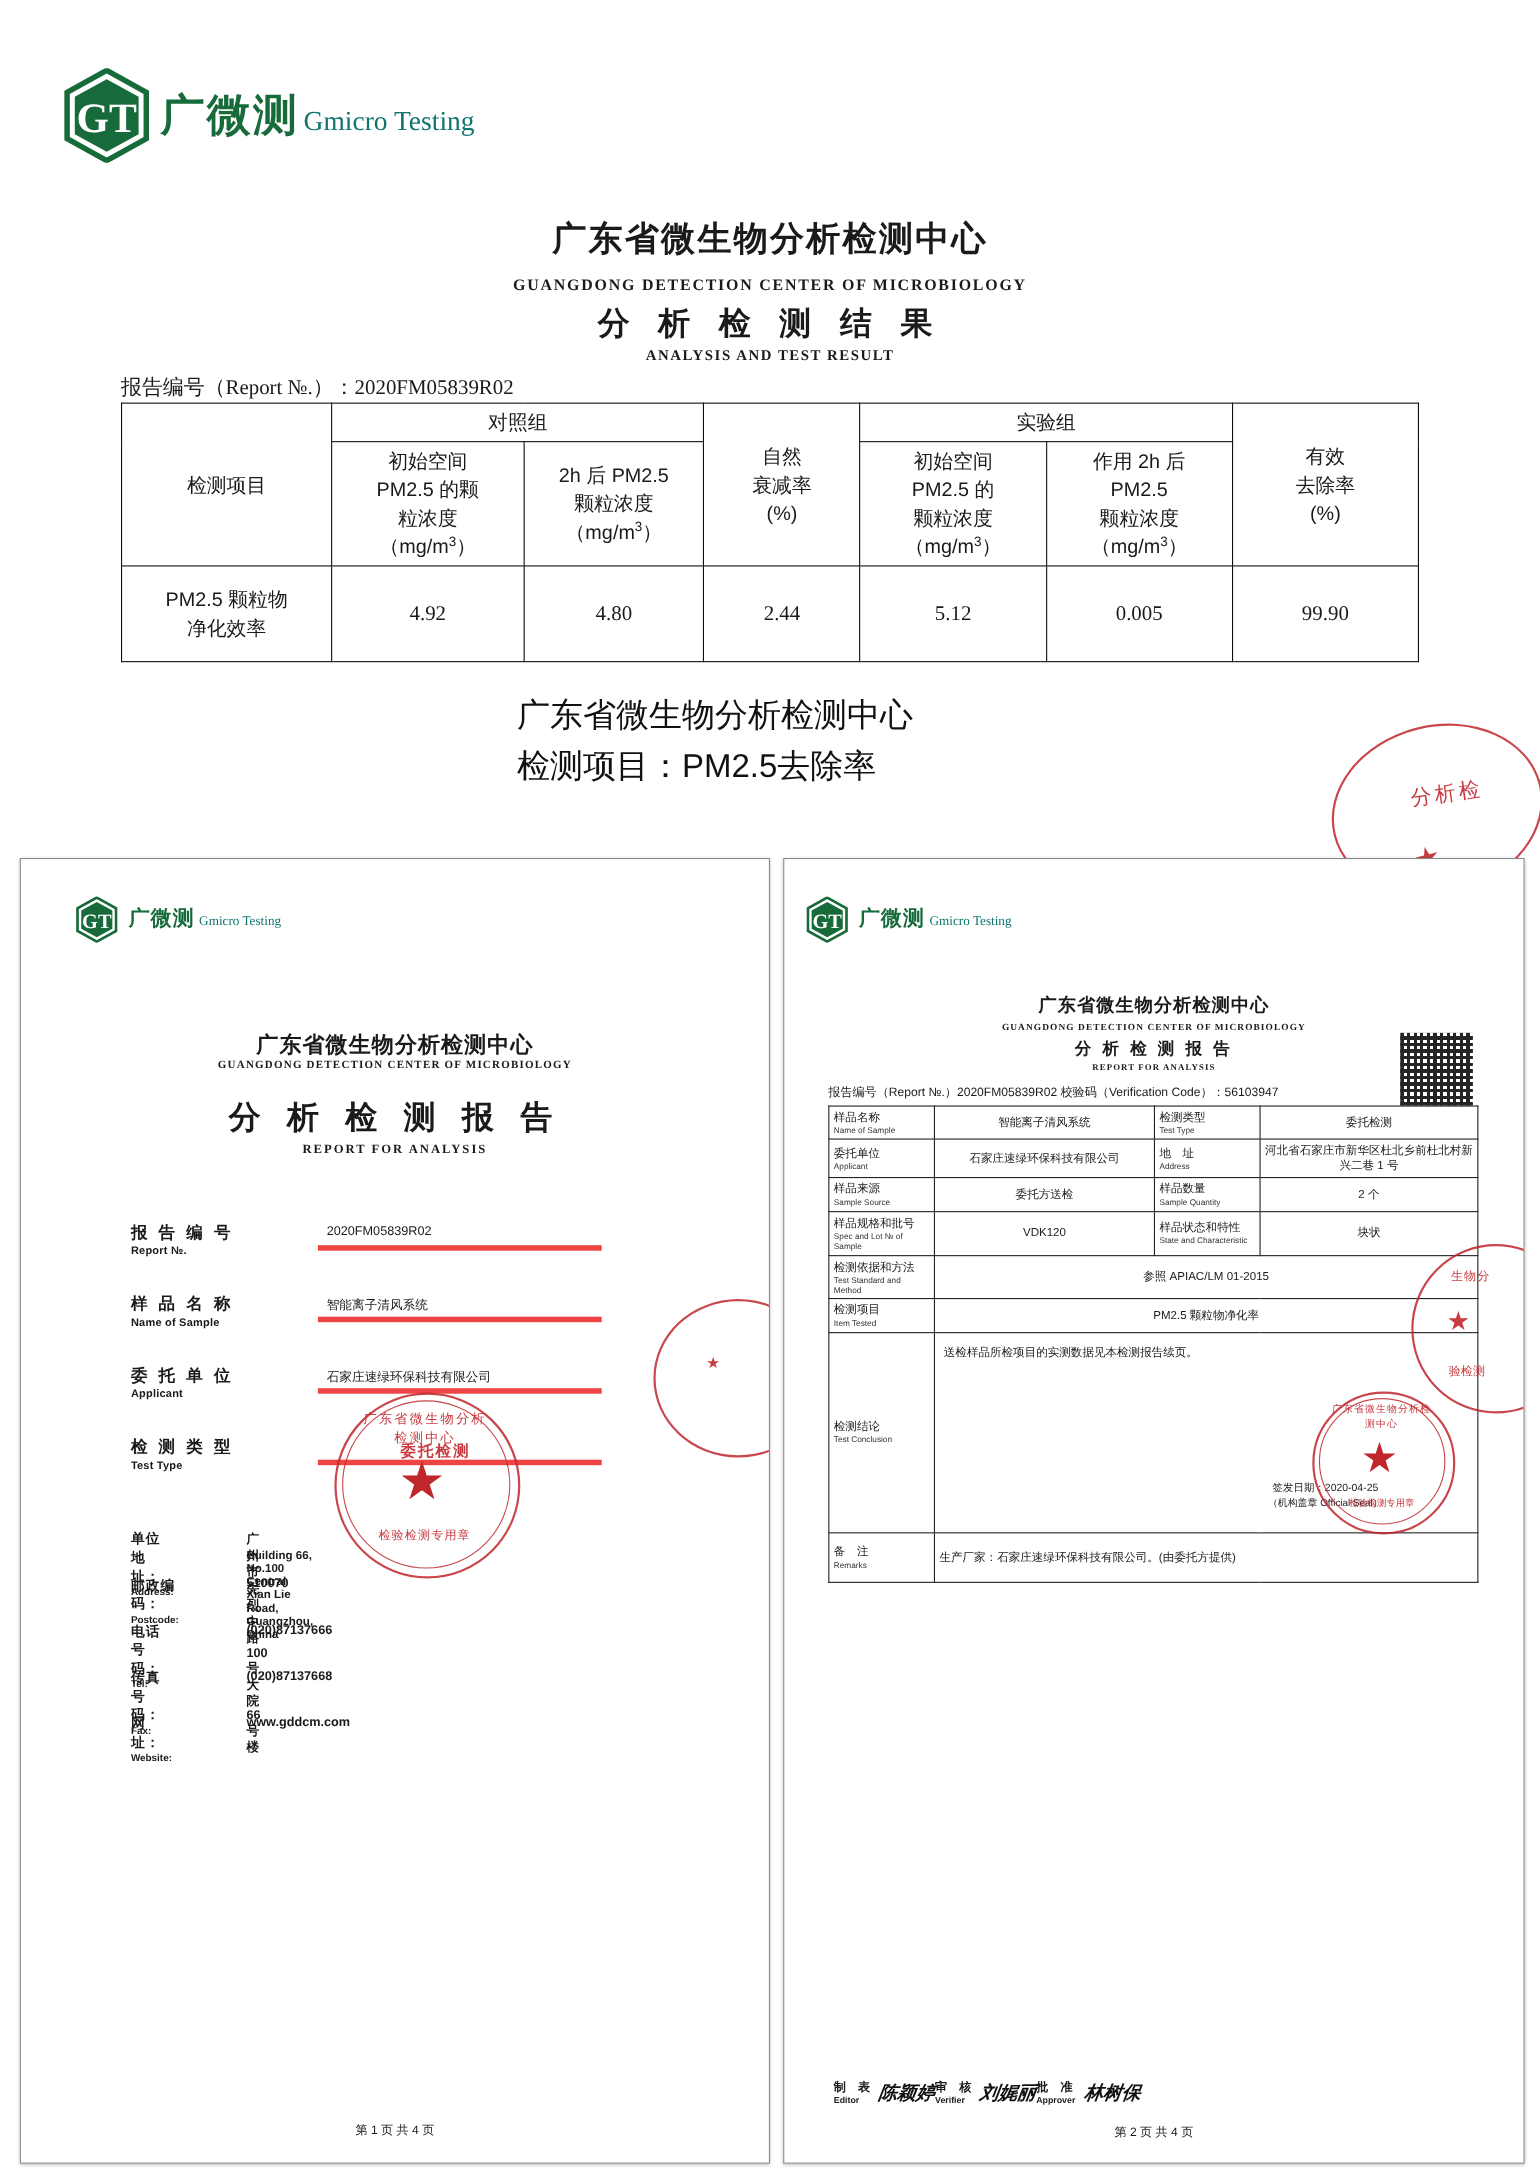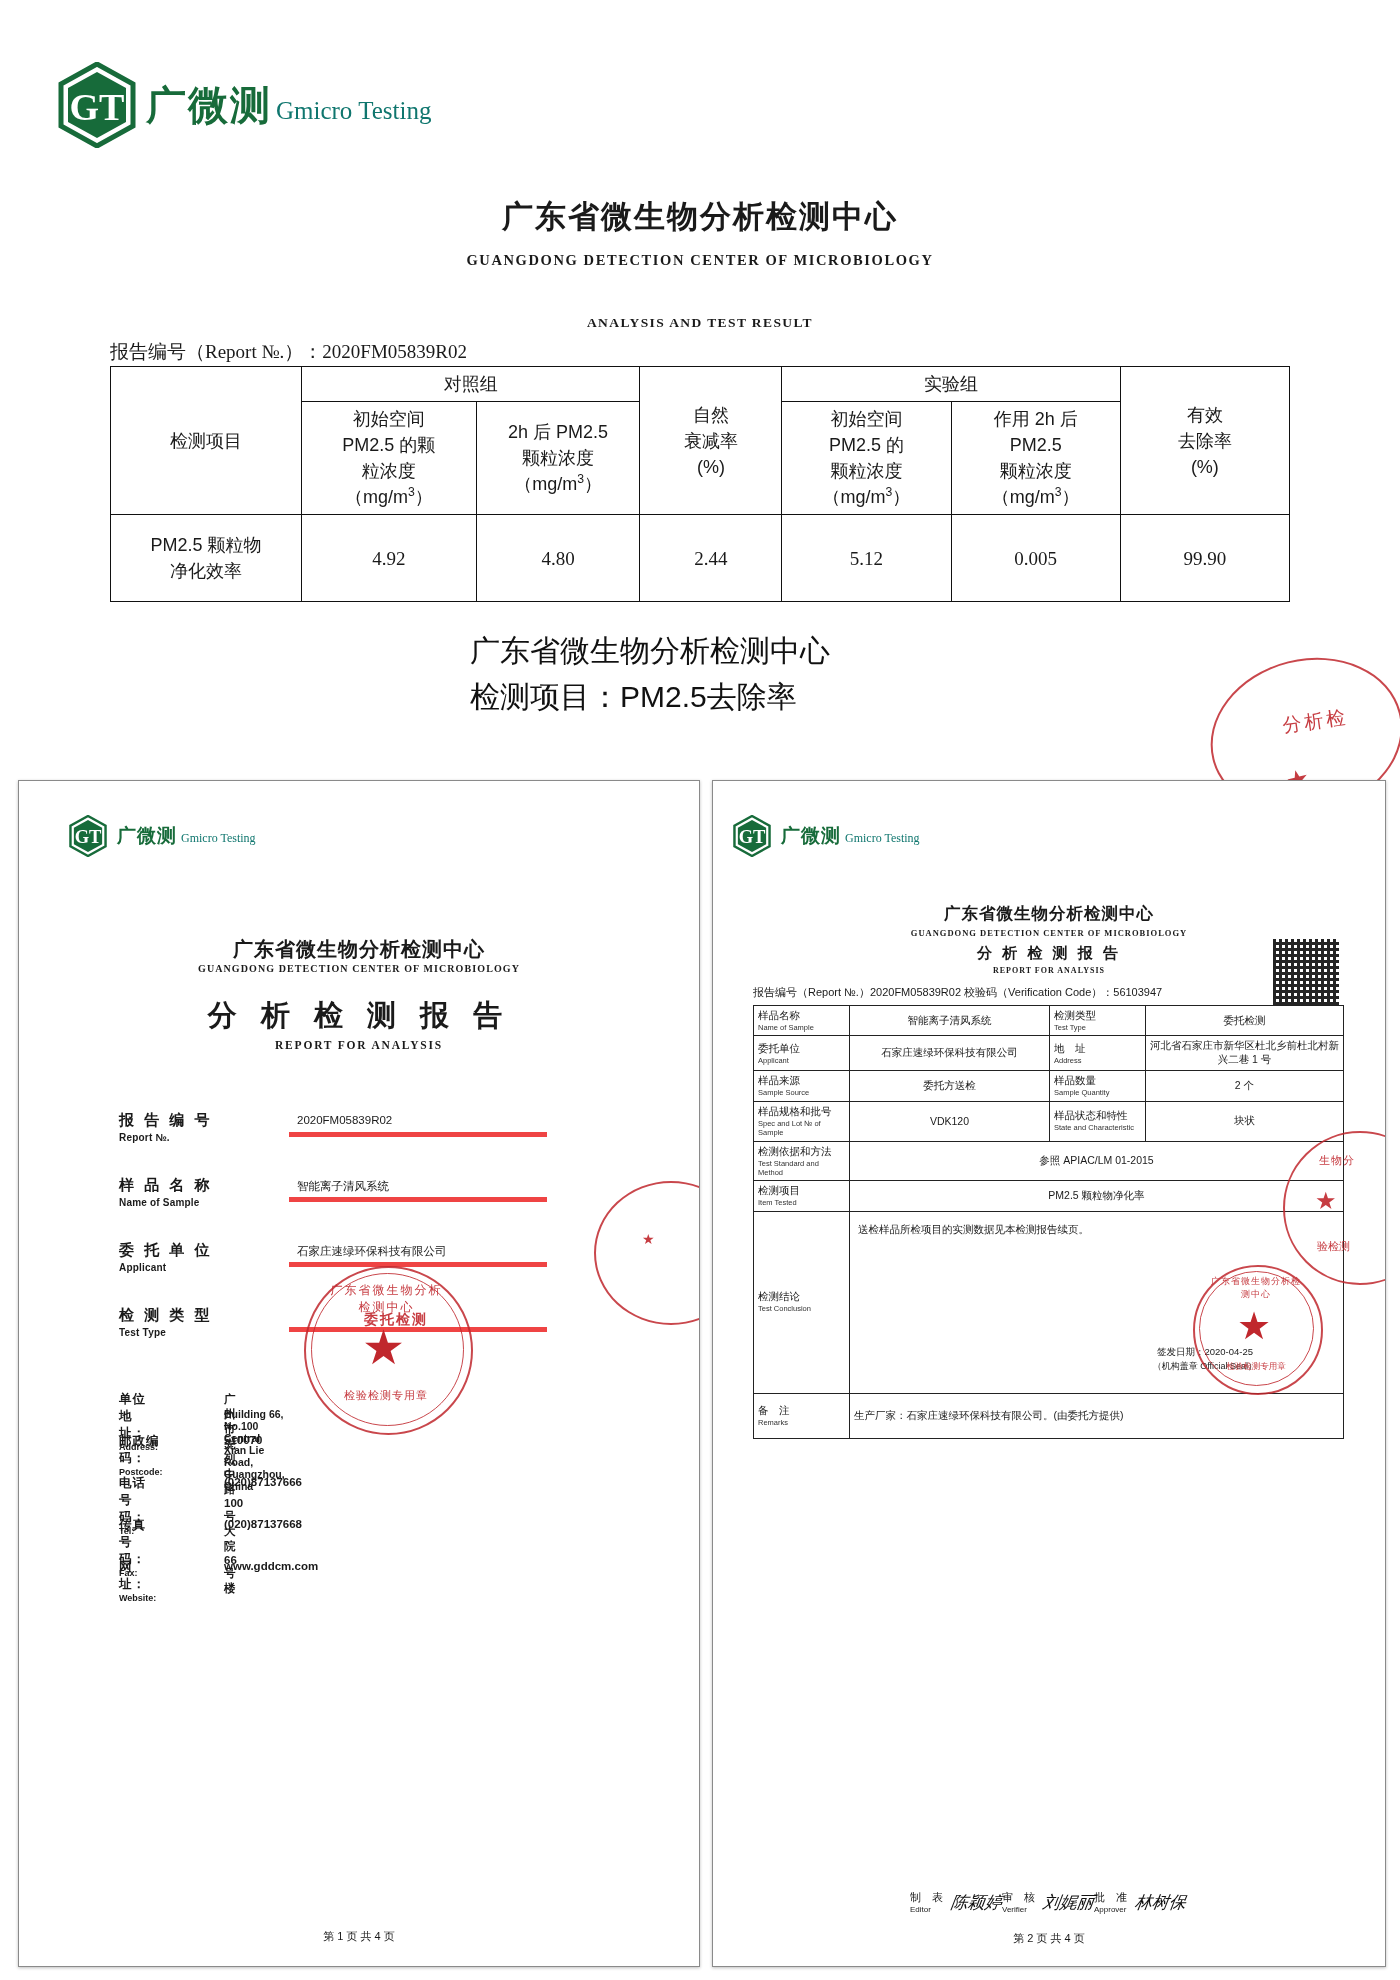--- a/index.html
+++ b/index.html
@@ -280,22 +280,23 @@
   }
   td.lbl { text-align: left; width: 90px; }
   td.lbl .cn { display:block; font-size: 10.5px; }
   td.lbl .en { display:block; font-size: 7.5px; color:#333; line-height:1.25; }
   td.ctr { text-align: center; }
 
   .sig-row {
     position: absolute;
     bottom: 52px; left: 45px; width: 580px;
     display: flex;
-    justify-content: center;
-    font-family: "Liberation Sans", "DejaVu Sans", sans-serif;
+    justify-content: flex-start;
+    font-family: "Liberation Sans", "DejaVu Sans", sans-serif;
+    font-weight: bold;
   }
   .sig-item { display: flex; align-items: flex-end; }
   .sig-label .cn { display:block; font-size: 11px; }
   .sig-label .en { display:block; font-size: 8px; }
   .sig-mark {
     margin-left: 8px;
     font-family: "Liberation Serif", serif;
     font-style: italic;
     font-size: 17px;
     color: #111;
@@ -327,20 +328,21 @@
       </svg>
     </span>
     <span class="logo-text">
       <span class="logo-cn">广微测</span>
       <span class="logo-en">Gmicro Testing</span>
     </span>
   </div>
 
   <div class="center-title t-cn-main">广东省微生物分析检测中心</div>
   <div class="center-title t-en-main">GUANGDONG  DETECTION  CENTER  OF  MICROBIOLOGY</div>
+  <div class="center-title t-cn-sub">分 析 检 测 结 果</div>
   <div class="center-title t-en-sub">ANALYSIS AND TEST RESULT</div>
 
   <div class="report-no">报告编号（Report №.）：2020FM05839R02</div>
 
   <table class="main-table">
     <colgroup>
       <col style="width:175px">
       <col style="width:160px">
       <col style="width:150px">
       <col style="width:130px">

